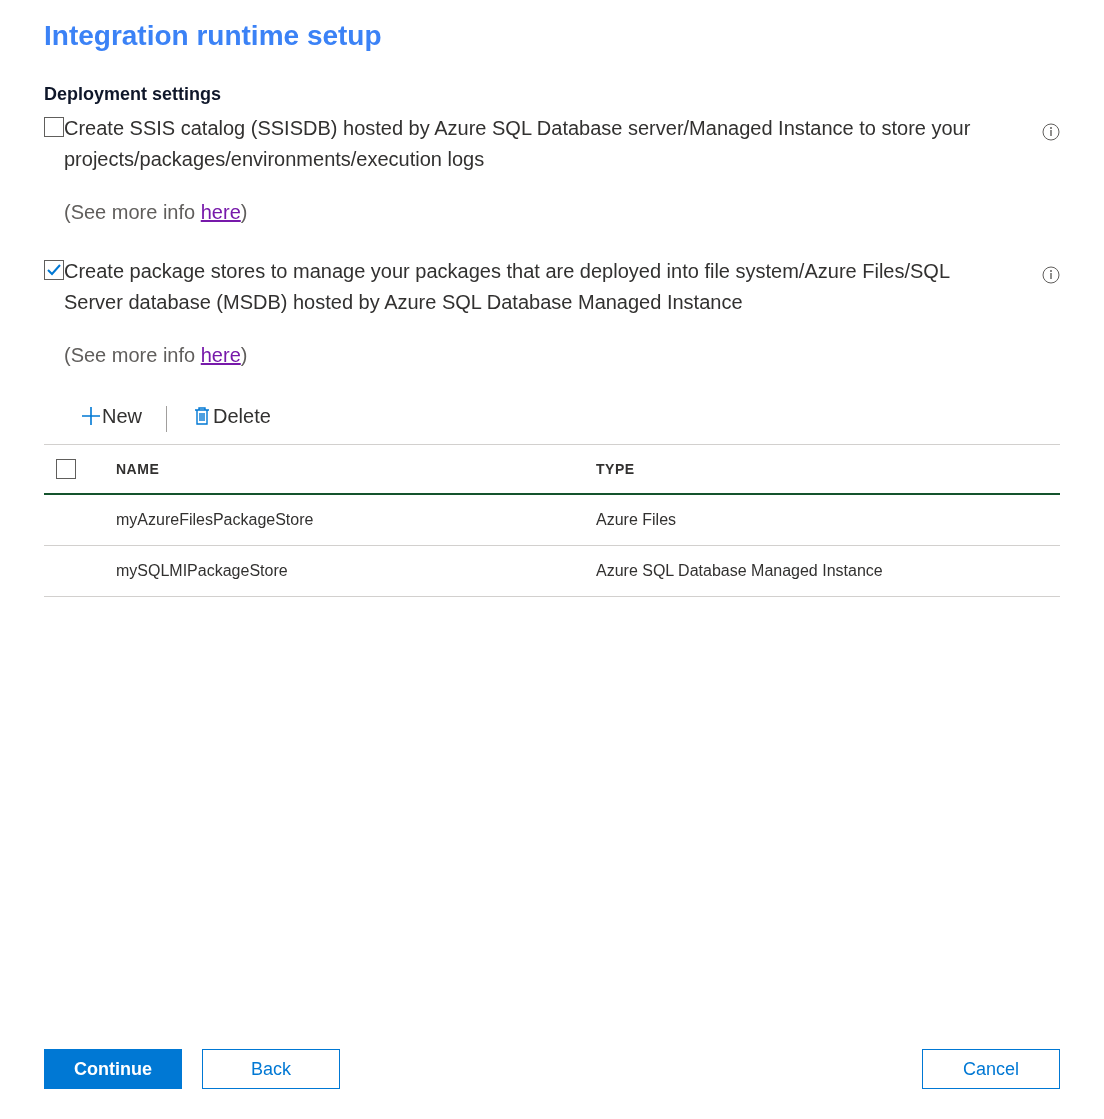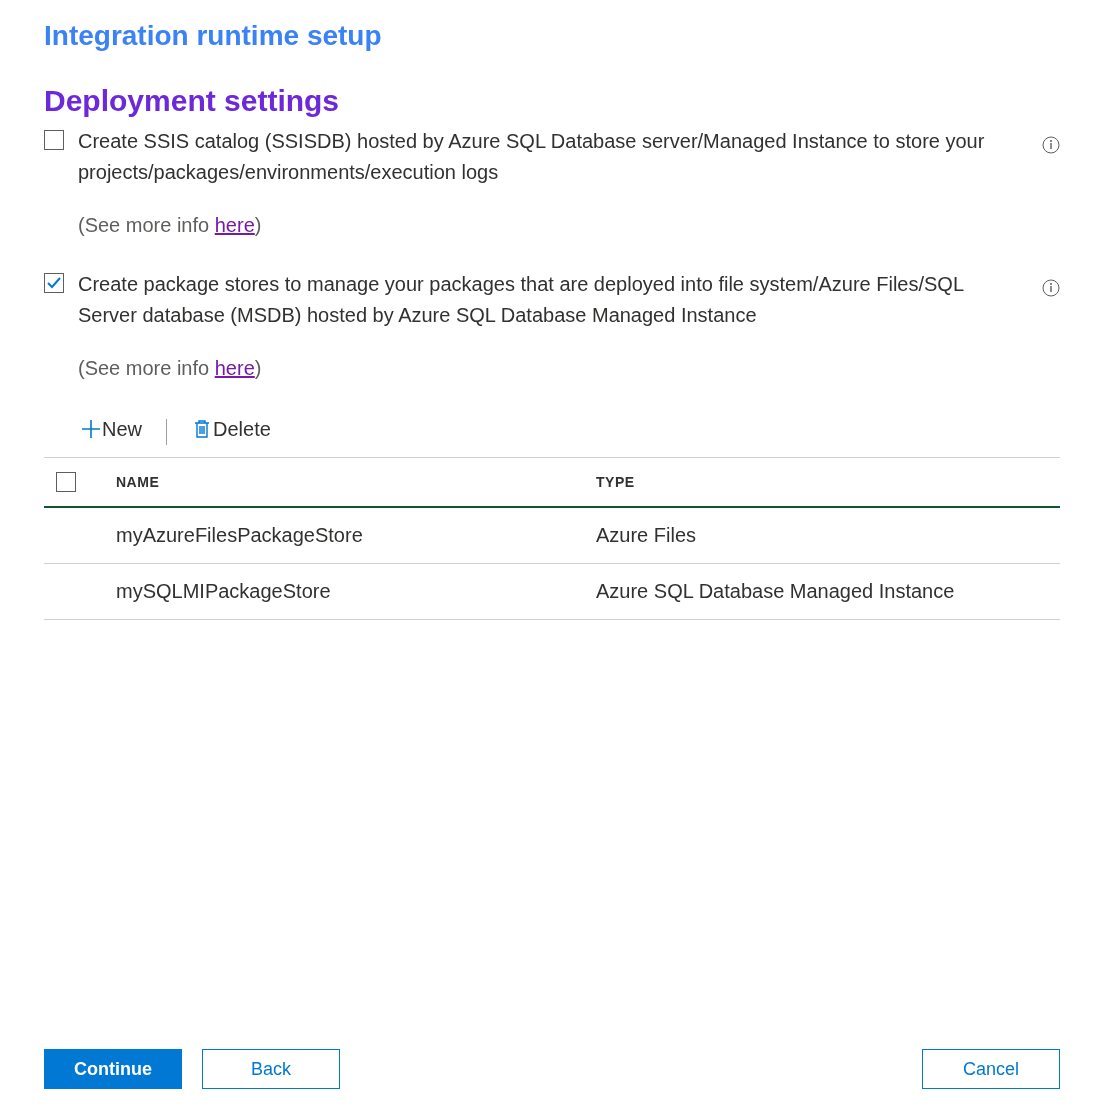--- a/index.html
+++ b/index.html
@@ -18,29 +18,28 @@
   display: flex;
   flex-direction: column;
 }
 .page-title {
   font-size: 28px;
   font-weight: 600;
   color: #3b82f6;
   margin-bottom: 32px;
 }
 .section-title {
-  font-size: 30px;
+  font-size: 18px;
   font-weight: 700;
-  color: #6d28d9;
+  color: #0f172a;
   margin-bottom: 8px;
 }
 .option-row {
   display: flex;
   align-items: flex-start;
-  gap: 14px;
   margin-bottom: 28px;
   position: relative;
 }
 .checkbox {
   width: 20px;
   height: 20px;
   border: 1px solid #605e5c;
   background: #fff;
   flex-shrink: 0;
   margin-top: 4px;
@@ -122,21 +121,21 @@
 }
 .col-name { flex: 0 0 480px; }
 .col-type { flex: 1; }
 .table-row {
   display: flex;
   align-items: center;
   padding: 16px 0 16px 12px;
   border-bottom: 1px solid #d2d0ce;
 }
 .td {
-  font-size: 20px;
+  font-size: 16px;
   color: #323130;
 }
 .td-checkbox-cell { width: 60px; }
 .footer {
   margin-top: auto;
   display: flex;
   align-items: center;
   gap: 20px;
   padding: 0 0 30px 0;
 }

